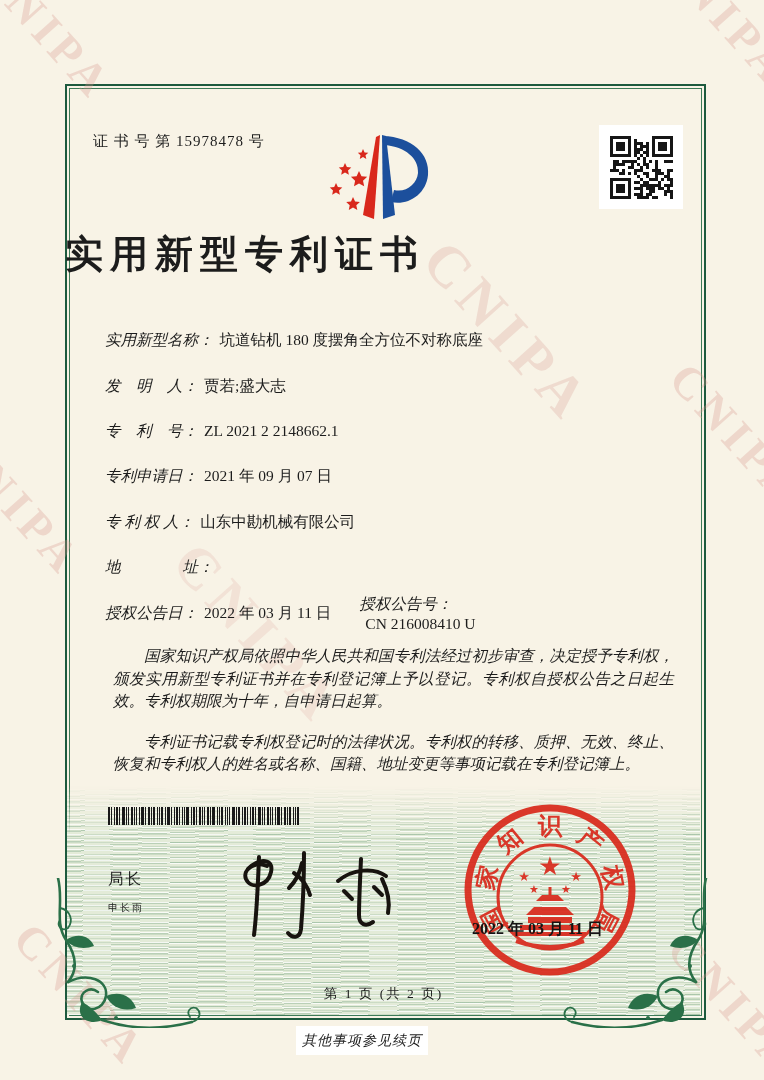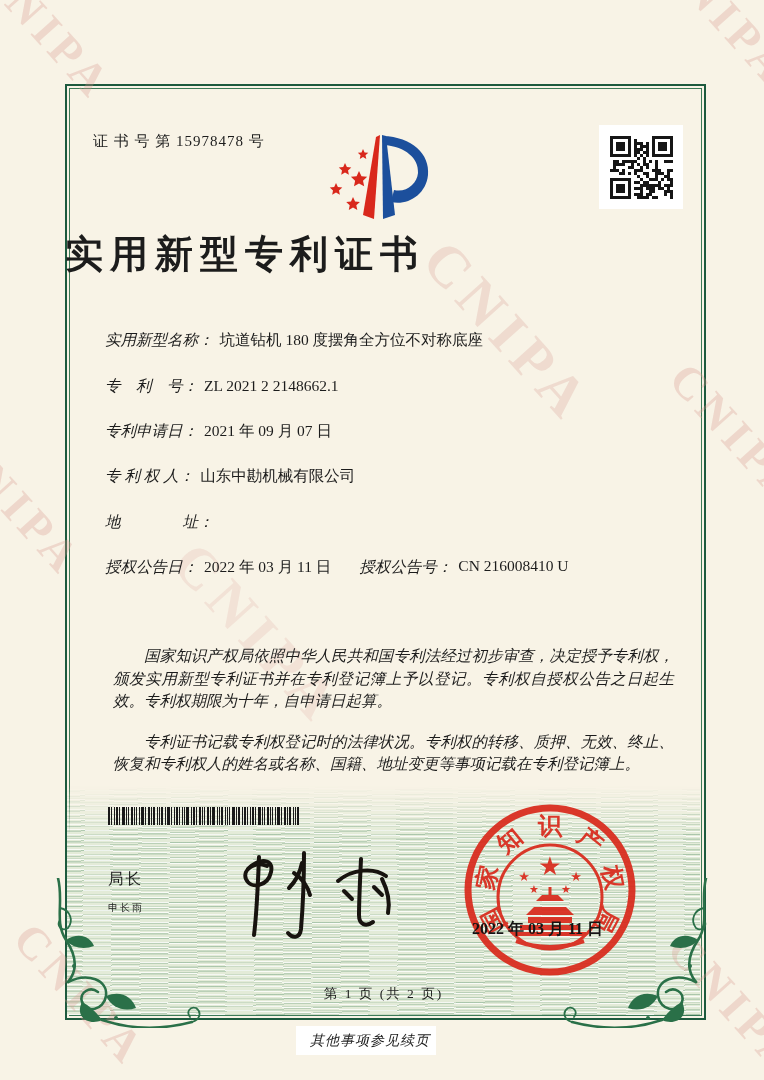--- a/index.html
+++ b/index.html
@@ -33,21 +33,21 @@
   #qr-box{position:absolute;left:599px;top:125px;width:84px;height:84px;background:#ffffff;
           z-index:3;display:flex;align-items:center;justify-content:center;}
   #title{position:absolute;left:65px;width:637px;top:229px;text-align:left;z-index:3;
          font-size:38px;font-weight:bold;letter-spacing:7px;}
 
   
   #fields{position:absolute;left:105px;top:318px;width:560px;z-index:3;font-size:15.5px;}
   .frow{height:45.4px;display:flex;align-items:center;white-space:nowrap;}
   .flabel{white-space:pre;font-style:italic;}
   .fvalue{margin-left:6px;white-space:pre;}
-  #grant-pair{margin-left:28px;display:flex;}
+  #grant-pair{margin-left:28px;display:flex;flex-direction:column;}
 
   
   #body-text{position:absolute;left:95px;top:627px;width:597px;z-index:3;
              font-size:15.5px;line-height:22.6px;font-style:italic;text-align:justify;}
   #body-text p{margin:18px;text-indent:2em;}
 
   
   #barcode{position:absolute;left:108px;top:806px;width:194px;height:20px;z-index:3;}
   #signer-role{position:absolute;left:108px;top:869px;font-size:15.5px;z-index:3;
                font-family:"Liberation Sans",sans-serif;letter-spacing:2px;}
@@ -63,21 +63,21 @@
   
   .ornament{position:absolute;width:160px;height:150px;z-index:4;}
   #orn-left{left:44px;top:878px;}
   #orn-right{left:560px;top:878px;transform:scaleX(-1);}
 
   
   #page-info{position:absolute;left:65px;width:637px;top:985px;text-align:center;
              font-size:13.5px;letter-spacing:2px;z-index:5;}
   #note-box{position:absolute;left:296px;top:1026px;width:132px;height:29px;background:#ffffff;
             z-index:3;display:flex;align-items:center;justify-content:center;
-            font-size:14px;font-style:italic;letter-spacing:1px;padding-left:8px;}
+            font-size:14px;font-style:italic;letter-spacing:1px;}
 </style>
 </head>
 <body>
 
 <div id="page">
 
   <div class="wm" style="left:-40px;top:2px">CNIPA</div>
   <div class="wm" style="left:638px;top:-12px">CNIPA</div>
   <div class="wm wm-lg" style="left:398px;top:298px">CNIPA</div>
   <div class="wm" style="left:-70px;top:478px">CNIPA</div>
@@ -345,20 +345,24 @@
   </div>
 
   <div id="title">实用新型专利证书</div>
 
   <div id="fields">
     <div class="frow">
       <span class="flabel">实用新型名称：</span>
       <span class="fvalue">坑道钻机 180 度摆角全方位不对称底座</span>
     </div>
     <div class="frow">
+      <span class="flabel">发　明　人：</span>
+      <span class="fvalue">贾若;盛大志</span>
+    </div>
+    <div class="frow">
       <span class="flabel">专　利　号：</span>
       <span class="fvalue">ZL 2021 2 2148662.1</span>
     </div>
     <div class="frow">
       <span class="flabel">专利申请日：</span>
       <span class="fvalue">2021 年 09 月 07 日</span>
     </div>
     <div class="frow">
       <span class="flabel">专 利 权 人：</span>
       <span class="fvalue">山东中勘机械有限公司</span>

